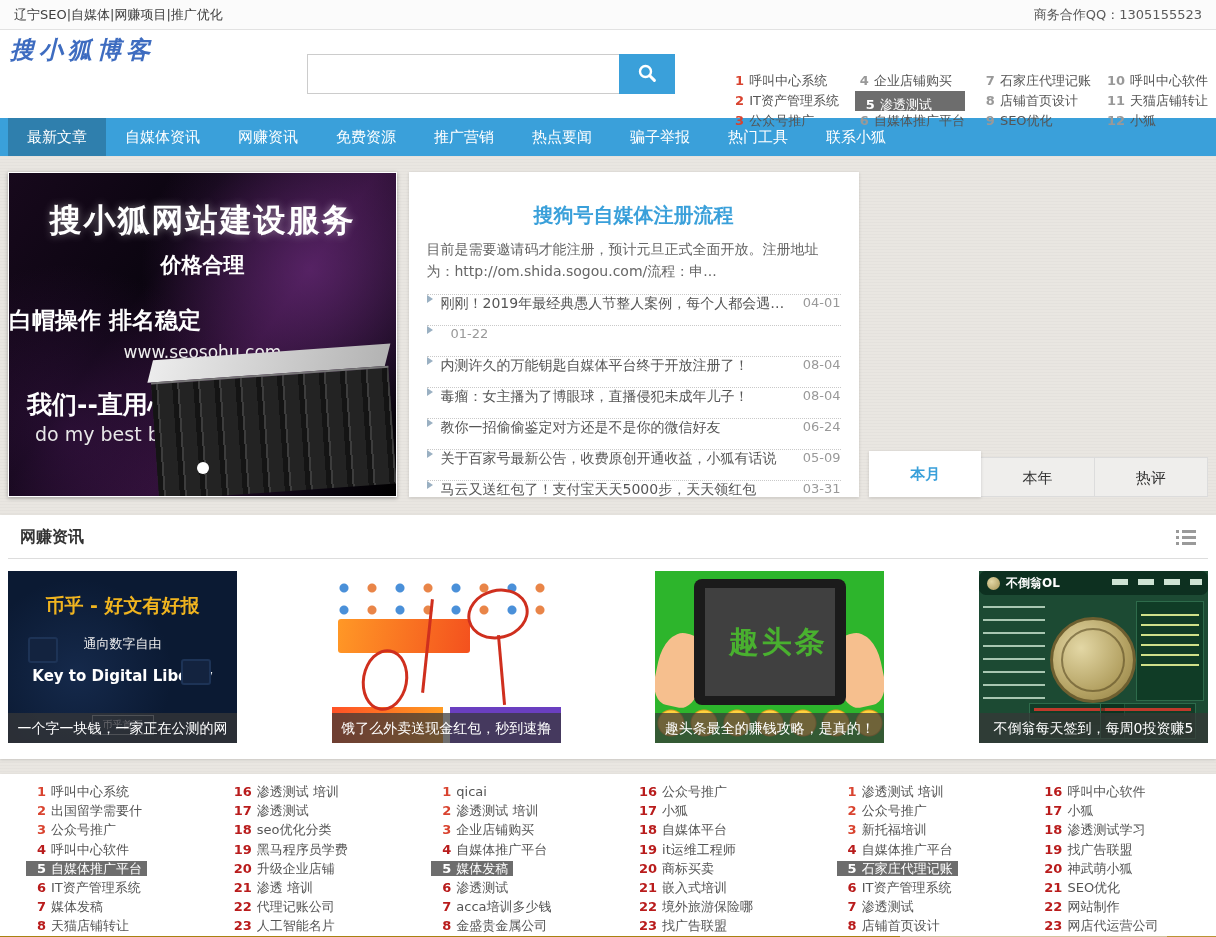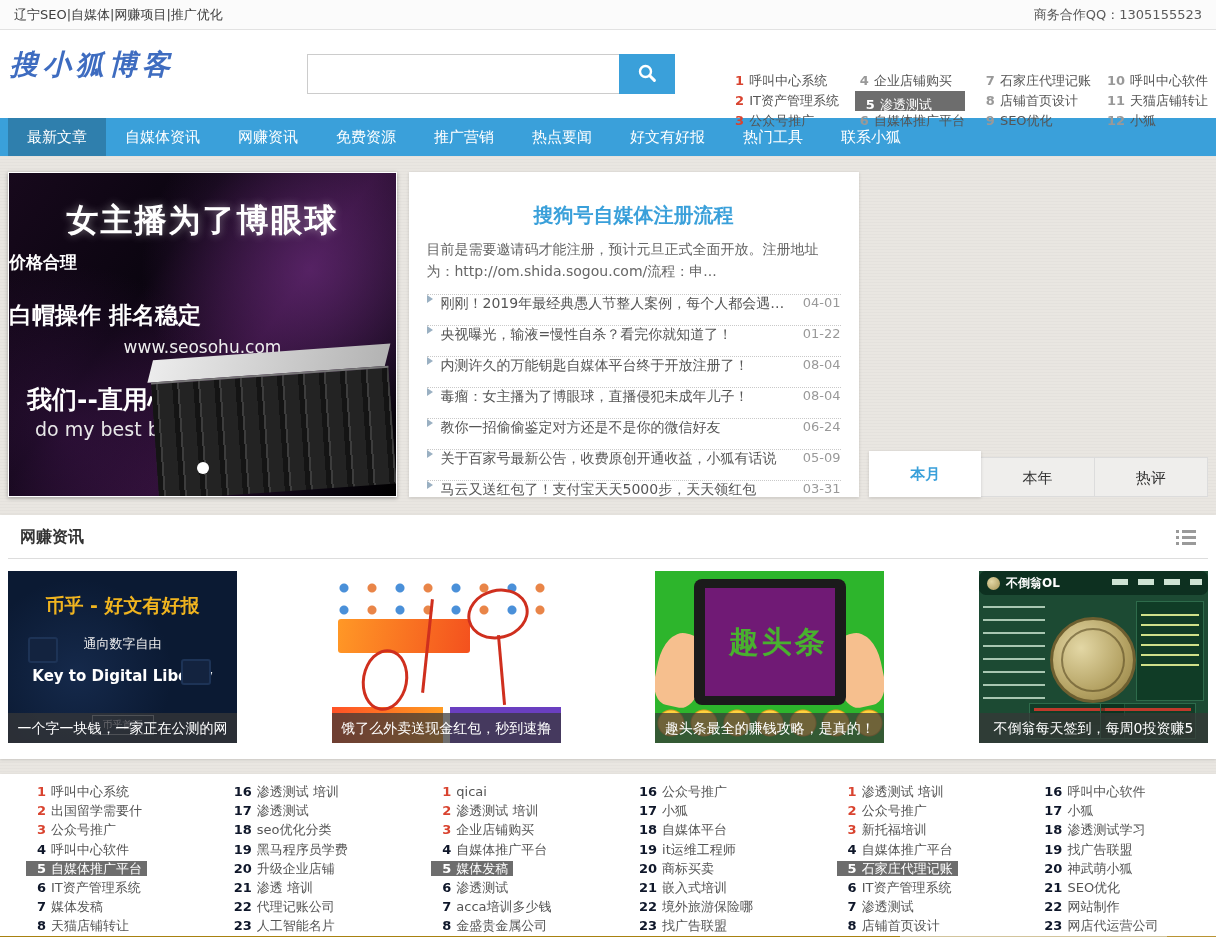--- a/index.html
+++ b/index.html
@@ -10,23 +10,23 @@
   background:#e9e6e1;
   background-image:repeating-linear-gradient(0deg, rgba(0,0,0,0.02) 0 1px, transparent 1px 3px);
 }
 
 .topbar { height:30px; background:#fbfbfb; border-bottom:1px solid #e2e2e2;
   display:flex; justify-content:space-between; align-items:center; padding:0 14px;
   font-size:13px; color:#3f3f3f; }
 .topbar .right { color:#5a5a5a; }
 
 .header { height:88px; background:#fff; position:relative; }
-.logo { position:absolute; left:10px; top:16px;
+.logo { position:absolute; left:10px; top:4px;
   font-family:"DejaVu Serif","Liberation Serif",serif; font-style:italic; font-weight:bold;
-  font-size:28px; color:#3e6cc0; letter-spacing:5px; cursor:pointer; }
+  font-size:24px; color:#3e6cc0; letter-spacing:5px; cursor:pointer; }
 .search { position:absolute; left:307px; top:24px; display:flex; }
 .search input { width:312px; height:40px; border:1px solid #ccc; border-right:none;
   padding:0 10px; font-size:14px; outline:none; }
 .search button { width:56px; height:40px; background:#3aa0da; border:none; cursor:pointer;
   display:flex; align-items:center; justify-content:center; }
 .hotlinks { position:absolute; right:8px; top:41px; display:grid;
   grid-auto-flow:column; grid-template-rows:repeat(3,20px); grid-auto-columns:max-content;
   column-gap:16px; font-size:13px; color:#555; }
 .hot { white-space:nowrap; line-height:20px; cursor:pointer; }
 .hot b { display:inline-block; min-width:14px; text-align:right; margin-right:5px; color:#999; }
@@ -42,21 +42,21 @@
 .main { display:flex; justify-content:space-between; padding:0 8px; margin-top:16px; height:325px; }
 
 .slider { width:389px; height:325px; position:relative; overflow:hidden; cursor:pointer;
   border:1px solid #fff; box-shadow:0 1px 4px rgba(0,0,0,.35); color:#fff;
   background:
     radial-gradient(circle at 78% 30%, rgba(120,50,140,.55), transparent 45%),
     radial-gradient(circle at 15% 80%, rgba(90,30,110,.35), transparent 40%),
     linear-gradient(125deg,#17091c 0%,#0b0510 35%,#2c0f33 60%,#0c0612 85%,#000 100%); }
 .sl1 { margin-top:26px; text-align:center; font-size:32px; font-weight:bold; letter-spacing:2px;
   text-shadow:0 0 8px rgba(255,255,255,.45); }
-.sl2 { margin-top:8px; font-size:17px; font-weight:bold; }
+.sl2 { margin-top:8px; text-align:center; font-size:21px; font-weight:bold; }
 .sl3 { margin-top:26px; text-align:left; font-size:23px; font-weight:bold; }
 .sl4 { margin-top:6px; text-align:center; font-size:17px; color:#eee; }
 .sl5 { margin-top:26px; padding-left:18px; font-size:25px; font-weight:bold; }
 .sl6 { margin-top:2px; padding-left:26px; font-size:19px; color:#e8e8e8; }
 .rack { position:absolute; right:4px; bottom:4px; width:238px; height:140px;
   transform:rotate(-4deg); }
 .rack::before { content:""; position:absolute; top:0; left:0; right:0; height:22px;
   background:linear-gradient(90deg,#ececec,#b3b3b3); transform:skewX(-18deg); }
 .rack::after { content:""; position:absolute; top:22px; left:0; right:0; bottom:0;
   border-top:2px solid #777;
@@ -143,21 +143,21 @@
 .t3 .ring2 { position:absolute; right:32px; top:18px; width:62px; height:50px;
   border:3px solid #cf2f1e; border-radius:50%; transform:rotate(-14deg); }
 .t3 .st1 { position:absolute; left:94px; top:28px; width:3px; height:94px;
   background:#cf2f1e; transform:rotate(6deg); }
 .t3 .st2 { position:absolute; right:58px; top:64px; width:3px; height:70px;
   background:#cf2f1e; transform:rotate(-5deg); }
 
 .t4 { background:#2db52c; }
 .t4 .tablet { position:absolute; left:50%; top:8px; transform:translateX(-50%);
   width:152px; height:126px; background:#1b1b1b; border-radius:8px; padding:9px 11px; }
-.t4 .screen { width:100%; height:100%; background:#701a75; display:flex;
+.t4 .screen { width:100%; height:100%; background:#404040; display:flex;
   align-items:center; justify-content:center;padding-left:17px; }
 .t4 .screen span { color:#49b02f; font-size:30px; font-weight:bold; letter-spacing:3px; }
 .t4 .handL, .t4 .handR { position:absolute; width:46px; height:74px; background:#f6bf8e;
   border-radius:45% 45% 35% 35%; top:62px; }
 .t4 .handL { left:2px; transform:rotate(12deg); }
 .t4 .handR { right:2px; transform:rotate(-12deg); }
 .t4 .coins { position:absolute; left:0; right:0; bottom:0; height:42px;
   background-image:radial-gradient(circle at 16px 22px, #ffd23e 12px, #d99b21 13px, transparent 14px);
   background-size:33px 42px; }
 
@@ -184,21 +184,21 @@
 .t5 .p1 { left:50px; } .t5 .p2 { right:12px; }
 .t5 .p1 i, .t5 .p2 i { display:block; height:3px; margin-bottom:5px; background:#c0392b; }
 .t5 .p1 u, .t5 .p2 u { display:block; height:9px; background:#11381f; text-decoration:none; }
 
 .ranks { margin-top:15px; background:#fff; box-shadow:0 1px 3px rgba(0,0,0,.12);
   height:162px; overflow:hidden; display:flex; padding-top:8px; }
 .rblock { flex:1; display:flex; }
 .rcol { flex:1; list-style:none; padding-left:26px; }
 .rcol li { line-height:19.2px; font-size:13px; color:#555; white-space:nowrap; cursor:pointer; }
 .rcol .box { padding:0 5px; }
-.rcol b { display:inline-block; min-width:15px; text-align:right; margin-right:5px; color:#0f172a; }
+.rcol b { display:inline-block; min-width:15px; text-align:right; margin-right:5px; color:#b91c1c; }
 .rcol li.red b { color:#d9432f; }
 .rcol li.hl .box { background:#6d6d6d; color:#fff; }
 .rcol li.hl b { color:#fff; }
 
 .bottombar { height:7px;
   background:linear-gradient(90deg,#a8810f 0%,#a8810f 74%,#d2c49c 74%,#d2c49c 96%,#b99433 96%); }
 </style>
 </head>
 <body>
 
@@ -236,49 +236,48 @@
   </div>
 </div>
 
 <nav>
   <a class="active">最新文章</a>
   <a>自媒体资讯</a>
   <a>网赚资讯</a>
   <a>免费资源</a>
   <a>推广营销</a>
   <a>热点要闻</a>
-  <a>好文有好报</a>
+  <a>骗子举报</a>
   <a>热门工具</a>
   <a>联系小狐</a>
 </nav>
 
 <div class="main">
 
   <div class="slider">
-    <div class="sl1">女主播为了博眼球</div>
+    <div class="sl1">搜小狐网站建设服务</div>
     <div class="sl2">价格合理</div>
     <div class="sl3">白帽操作 排名稳定</div>
     <div class="sl4">www.seosohu.com</div>
     <div class="sl5">我们--直用心在做</div>
     <div class="sl6">do my best by my heart</div>
     <div class="rack"></div>
     <div class="dot"></div>
   </div>
 
   <div class="acard">
     <div class="fTitle">搜狗号自媒体注册流程</div>
     <div class="fExcerpt">目前是需要邀请码才能注册，预计元旦正式全面开放。注册地址为：http://om.shida.sogou.com/流程：申...</div>
     <div class="aRow">
       <span class="tri"></span>
       <span class="aTitle">刚刚！2019年最经典愚人节整人案例，每个人都会遇到！</span>
       <span class="aDate">04-01</span>
     </div>
     <div class="aRow">
       <span class="tri"></span>
-      <span class="aTitle">央视曝光，输液=慢性自杀？看完你就知道了！</span>
       <span class="aDate">01-22</span>
     </div>
     <div class="aRow">
       <span class="tri"></span>
       <span class="aTitle">内测许久的万能钥匙自媒体平台终于开放注册了！</span>
       <span class="aDate">08-04</span>
     </div>
     <div class="aRow">
       <span class="tri"></span>
       <span class="aTitle">毒瘤：女主播为了博眼球，直播侵犯未成年儿子！</span>

